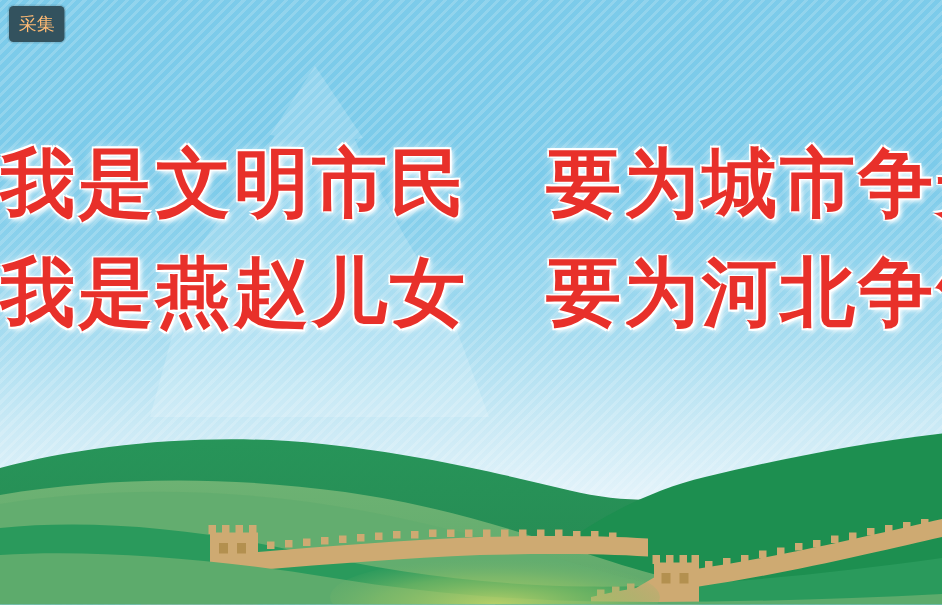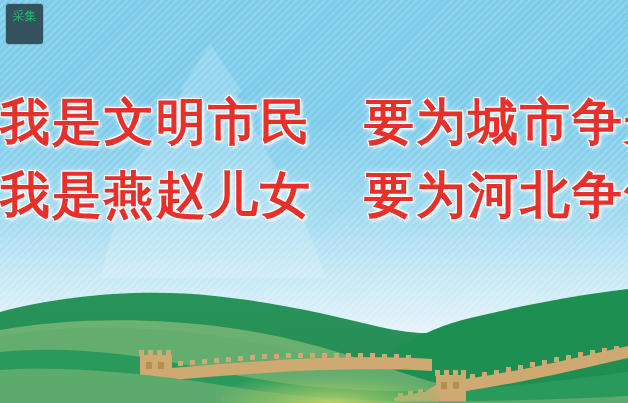--- a/index.html
+++ b/index.html
@@ -66,24 +66,24 @@
       1px -1px 0 #ffffff,
       -1px -1px 0 #ffffff,
       2px 2px 3px rgba(255,255,255,.85),
       0 0 7px rgba(255,255,255,.75);
   }
   .hline + .hline{margin-top:20px;}
 
   
   .capture-btn{
     position:absolute;left:6px;top:4px;
-    width:37px;height:40px;
+    width:37px;height:24px;
     background:#33525e;
     border-radius:3px;
-    color:#22c55e;
+    color:#fdba74;
     font-size:12px;
     line-height:24px;
     text-align:center;
     letter-spacing:0px;
     cursor:pointer;
     box-shadow:0 0 0 1px rgba(0,0,0,.10);
   }
 </style>
 </head>
 <body>

